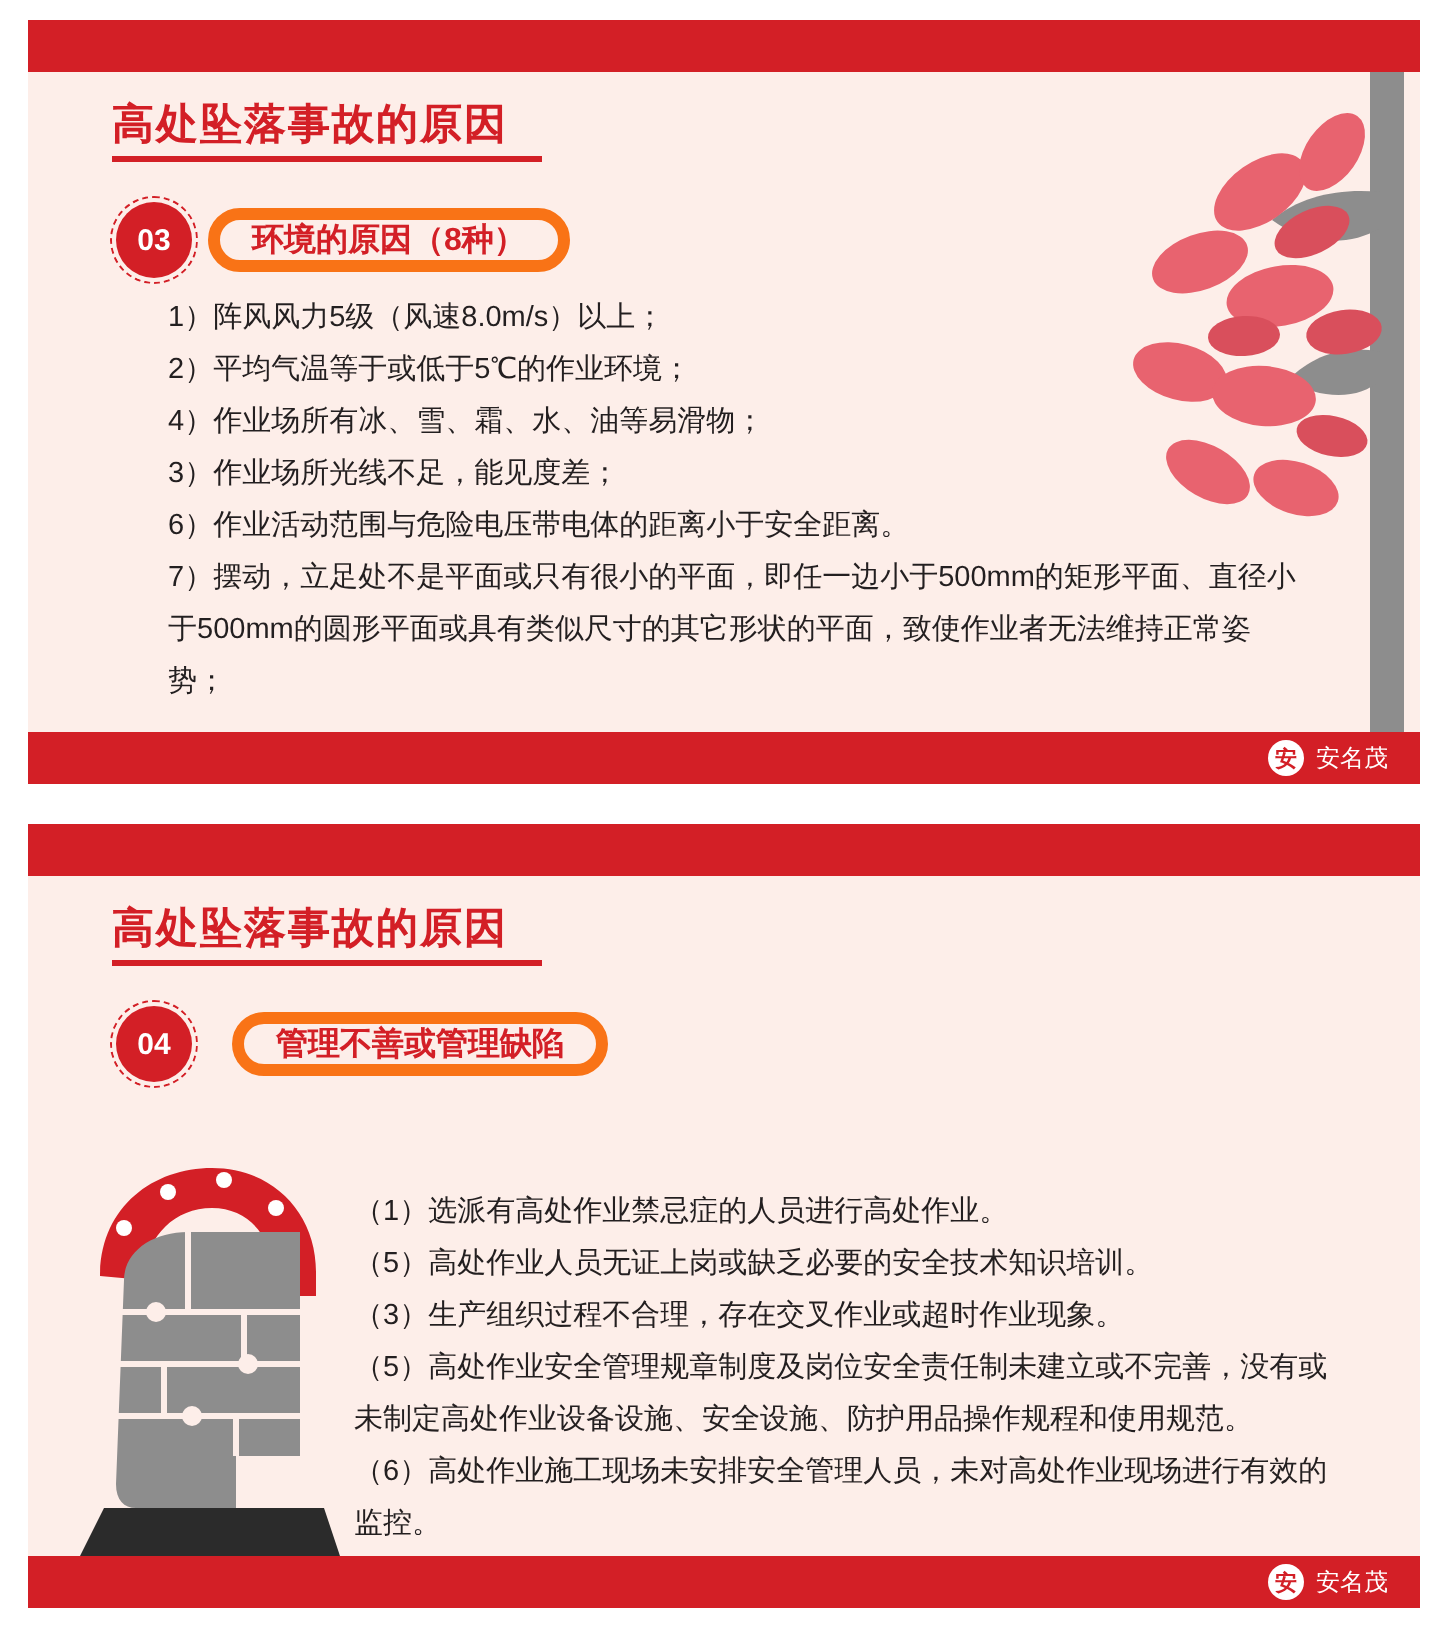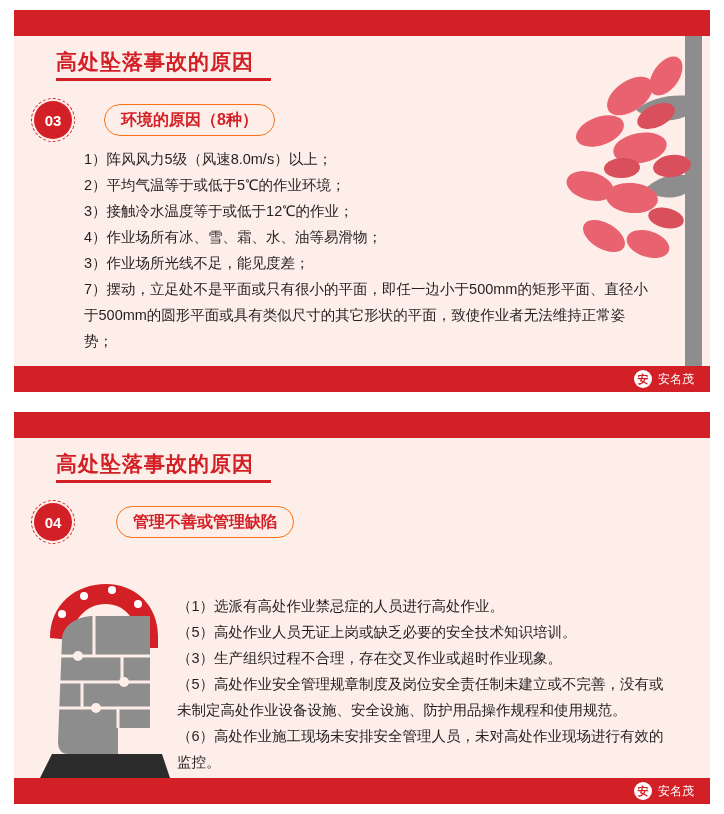--- a/index.html
+++ b/index.html
@@ -66,21 +66,21 @@
     top: 42px;
     width: 215px;
     height: 3px;
     background: #d31f26;
     z-index: 6;
   }
 
   
   .badge-wrap {
     position: absolute;
-    left: 17px;
+    left: 41px;
     top: 62px;
     width: 44px;
     height: 44px;
     z-index: 7;
   }
   .badge-ring {
     position: absolute;
     left: 0; top: 0;
     width: 44px; height: 44px;
     border-radius: 50%;
@@ -98,21 +98,21 @@
     display: flex;
     align-items: center;
     justify-content: center;
   }
 
   
   .pill {
     position: absolute;
     top: 68px;
     height: 32px;
-    border: 1px solid #f97316;
+    border: 6px solid #f97316;
     border-radius: 16px;
     color: #d31f26;
     font-size: 16px;
     font-weight: bold;
     display: flex;
     align-items: center;
     padding: 0 16px;
     background: transparent;
     z-index: 7;
     white-space: nowrap;
@@ -227,23 +227,23 @@
       <div class="badge-wrap">
         <div class="badge-ring"></div>
         <div class="badge-circle">03</div>
       </div>
 
       <div class="pill pill-1">环境的原因（8种）</div>
 
       <div class="text-block text-block-1">
         <p>1）阵风风力5级（风速8.0m/s）以上；</p>
         <p>2）平均气温等于或低于5℃的作业环境；</p>
-        <p>3）接触冷水温度等于或低于12℃的作业；</p>
         <p>4）作业场所有冰、雪、霜、水、油等易滑物；</p>
         <p>3）作业场所光线不足，能见度差；</p>
+        <p>6）作业活动范围与危险电压带电体的距离小于安全距离。</p>
         <p class="wrap">7）摆动，立足处不是平面或只有很小的平面，即任一边小于500mm的矩形平面、直径小于500mm的圆形平面或具有类似尺寸的其它形状的平面，致使作业者无法维持正常姿势；</p>
 
       </div>
     </div>
 
     <div class="footer-logo fl-1">
       <span class="logo-mark">安</span>
       <span>安名茂</span>
     </div>
   </div>

